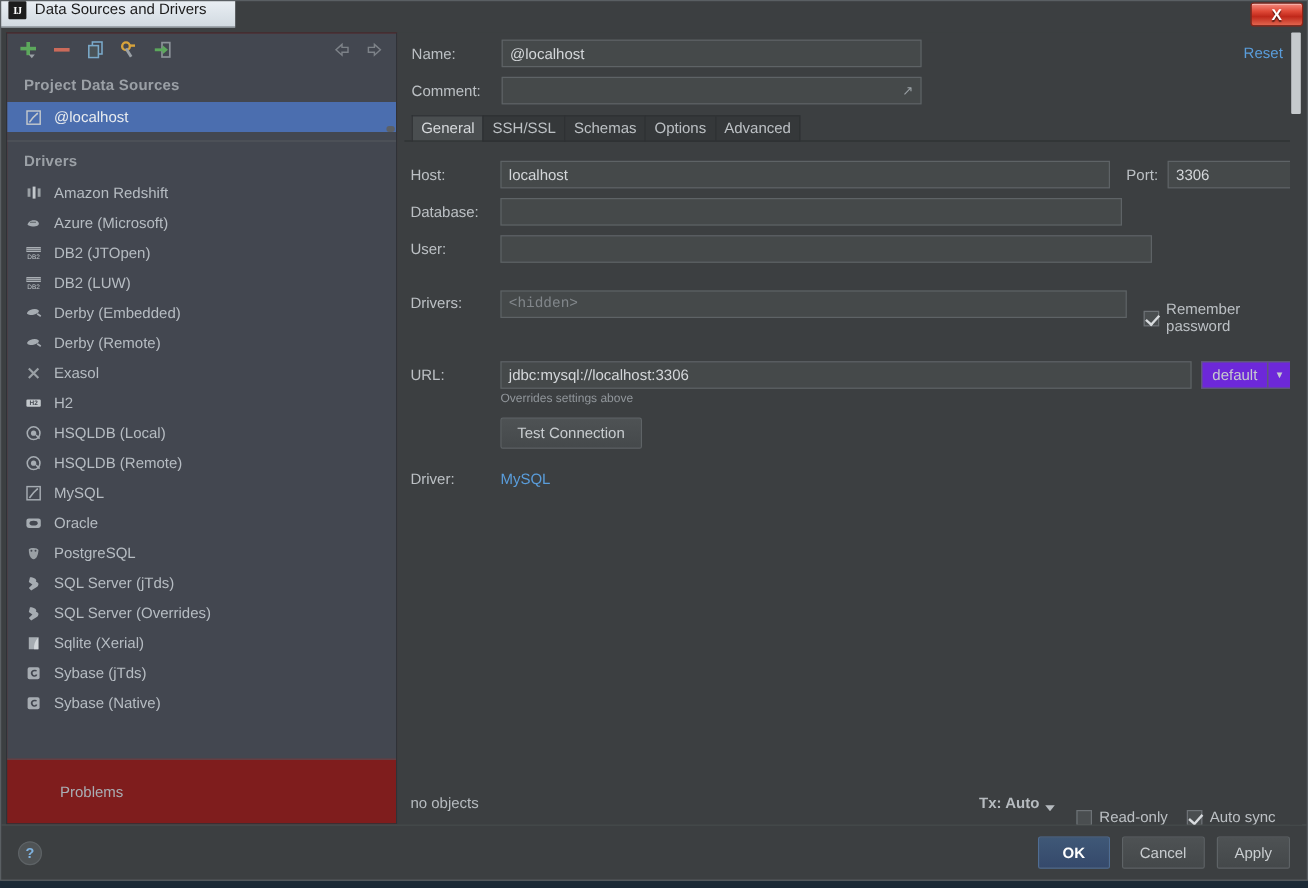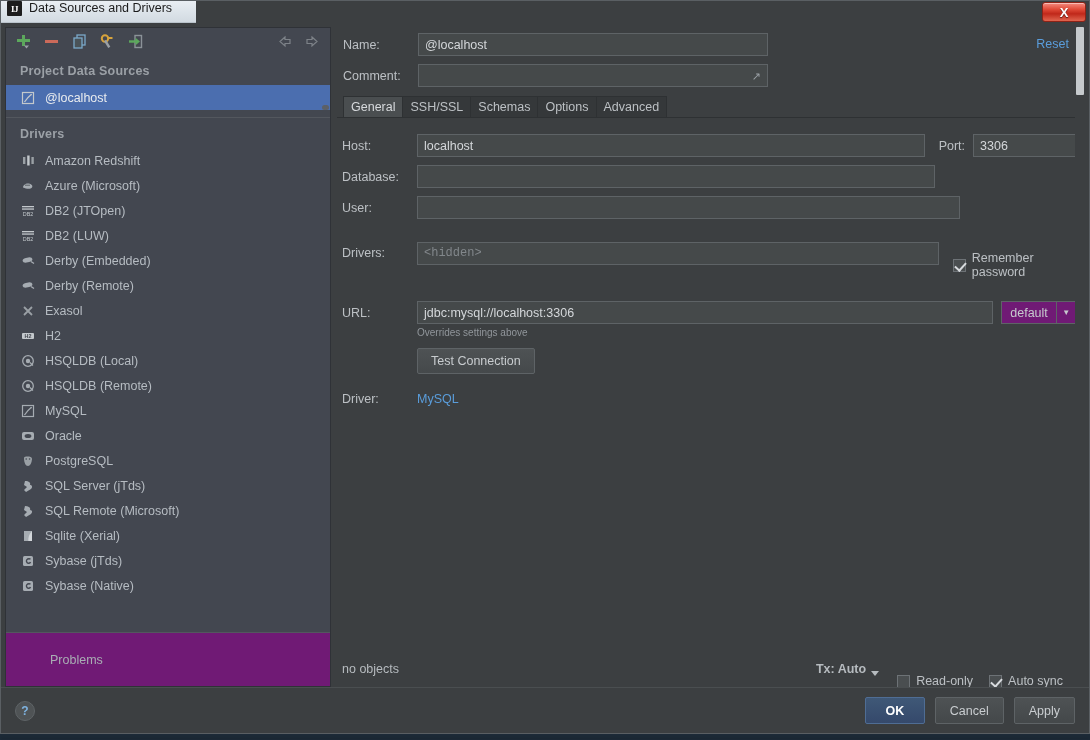--- a/index.html
+++ b/index.html
@@ -144,21 +144,21 @@
     display: flex;
     min-height: 0;
     padding: 4px 4px 0 4px;
     gap: 0;
   }
 
   
   #left {
     width: 326px;
     flex: 0 0 326px;
-    background: #701a75;
+    background: #7f1d1d;
     border: 1px solid #2f3237;
     display: flex;
     flex-direction: column;
     min-height: 0;
   }
   #left-toolbar {
     height: 27px;
     flex: 0 0 27px;
     display: flex;
     align-items: center;
@@ -379,21 +379,21 @@
     font-size: 10px;
     color: #9196 9b;
     color: #91969b;
     margin-left: 75px;
     margin-top: 3px;
   }
 
   .combo {
     height: 23px;
     border: 1px solid #5e6366;
-    background: #701a75;
+    background: #6d28d9;
     display: flex;
     align-items: center;
     font-size: 12.5px;
     color: #c6cace;
     cursor: pointer;
   }
   .combo .cval { padding: 0 8px; }
   .combo .carrow {
     width: 20px;
     height: 100%;
@@ -748,21 +748,21 @@
           </span>
           <span>SQL Server (jTds)</span>
         </div>
 
         <div class="list-row">
           <span class="ico">
             <svg width="14" height="14" viewBox="0 0 14 14">
               <path d="M4 2 C8 2 10 4 9 6 C11 6 12 8 10 10 L5 13 L3 11 L6 8 L3 6 Z" fill="#a6acb2"></path>
             </svg>
           </span>
-          <span>SQL Remote (Microsoft)</span>
+          <span>SQL Server (Overrides)</span>
         </div>
 
         <div class="list-row">
           <span class="ico">
             <svg width="14" height="14" viewBox="0 0 14 14">
               <path d="M3 2 L11 2 L11 12 L3 12 Z" fill="#a6acb2"></path>
               <path d="M11 2 C8 5 7 9 7.4 12 L11 12 Z" fill="#d2d6da"></path>
             </svg>
           </span>
           <span>Sqlite (Xerial)</span>

